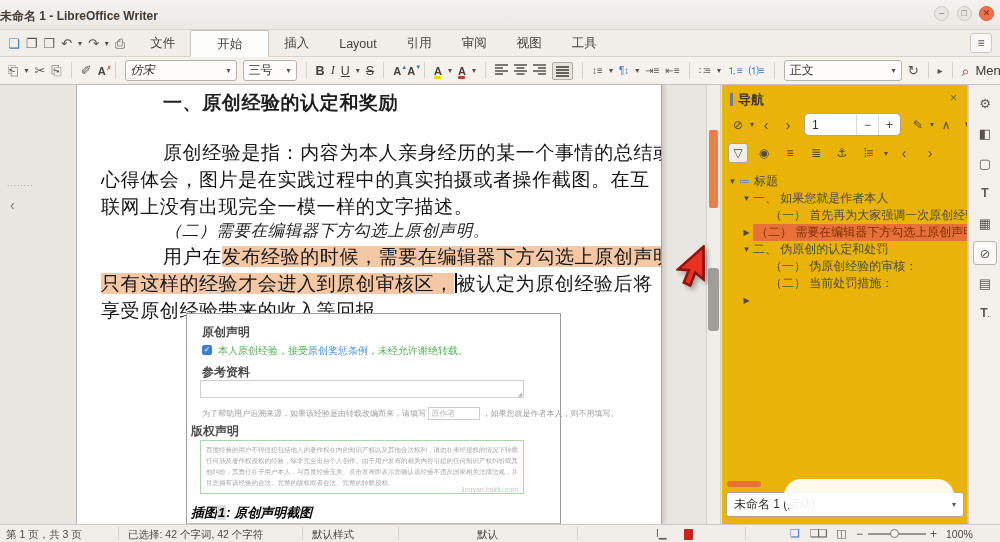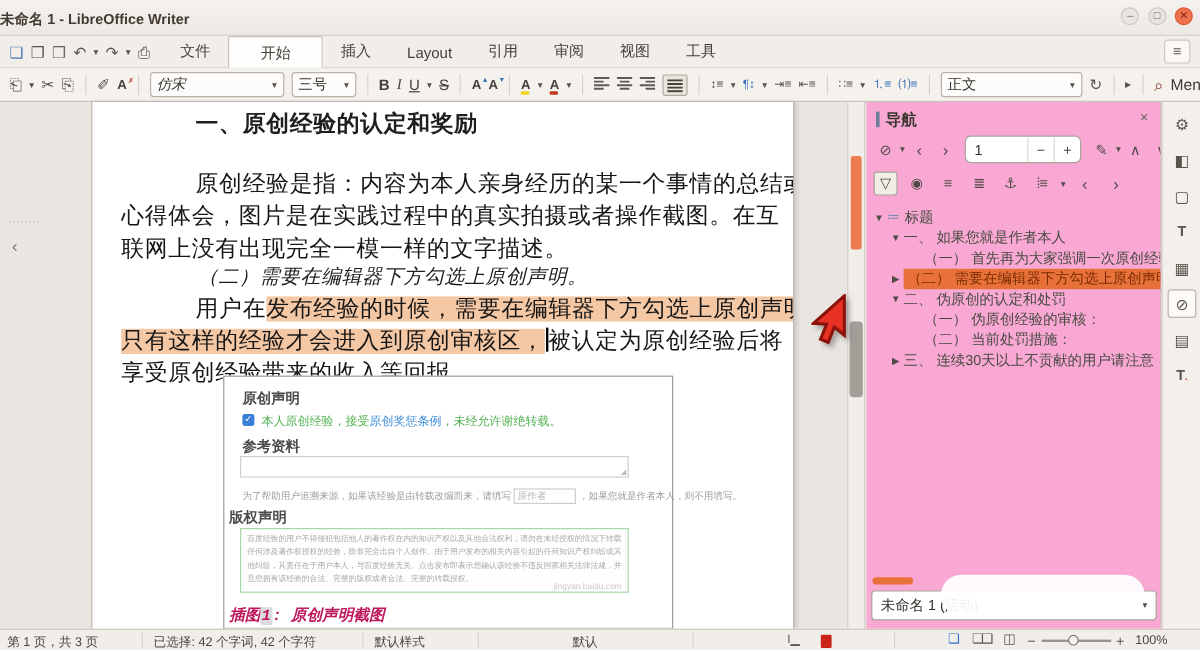--- a/index.html
+++ b/index.html
@@ -34,26 +34,26 @@
   #page{left:76px;top:85px;width:586px;height:439px;background:#fff;border-left:1px solid #b9b4ae;border-right:1px solid #aaa49d;box-shadow:3px 0 4px rgba(0,0,0,.12);overflow:hidden}
   .docline{position:absolute;white-space:nowrap;font-size:19px;color:#161616;letter-spacing:.6px}
   .fsong{font-family:"Liberation Serif","DejaVu Serif",serif;font-style:italic;font-size:16.5px;color:#1c1c1c}
   .hlt{background:#f5c8a5}
   .caret{display:inline-block;width:2px;height:20px;background:#000;vertical-align:-3px;margin-left:1px}
   
   #figframe{left:109px;top:228px;width:375px;height:212px;border:1px solid #9d9d9d;background:#fff;font-family:"Liberation Sans","DejaVu Sans",sans-serif}
   .flabel{position:absolute;font-size:12px;font-weight:600;color:#4a4a4a}
   .fsmall{position:absolute;font-size:8px;color:#9d9d9d;white-space:nowrap}
   .cbx{position:absolute;width:10px;height:10px;background:#3a7fd5;border-radius:2px;color:#fff;font-size:8px;line-height:10px;text-align:center}
-  #figcaption{position:absolute;left:114px;top:419px;font-family:Liberation Mono, monospace;font-style:italic;font-weight:bold;font-size:13px;color:#be185d}
+  #figcaption{position:absolute;left:114px;top:419px;font-family:Liberation Sans, sans-serif;font-style:italic;font-weight:bold;font-size:13px;color:#000000}
   .fieldshade{background:#dcdcdc;padding:0 1px;font-weight:bold}
   
   #scroll-track{left:706px;top:85px;width:15px;height:439px;background:#f1ede8;border-left:1px solid #d5cfc8;border-right:1px solid #d5cfc8}
   
-  #navigator{left:722px;top:85px;width:246px;height:439px;background:#f9a8d4;border-right:1px solid #c8c2bb;overflow:hidden}
+  #navigator{left:722px;top:85px;width:246px;height:439px;background:#eab308;border-right:1px solid #c8c2bb;overflow:hidden}
   .navbtn{width:20px;height:20px;display:inline-flex;align-items:center;justify-content:center;color:#4f4a44;font-size:12px}
   .nbox{border:1px solid #aaa49b;border-radius:3px;background:#f1ede7}
   .trow{display:flex;align-items:center;height:17px;font-size:12px;color:#474a41;white-space:nowrap;overflow:hidden}
   .trow .arr{width:13px;flex:none;font-size:8px;color:#4f4a44;text-align:center}
   .tsel{background:#e8713a;color:#7b2d00;padding:1px 3px;flex:1}
   
   #deckstrip{left:968px;top:85px;width:32px;height:439px;background:#f3efeb;border-left:1px solid #d5d0c9}
   .deckic{position:absolute;left:4px;width:24px;height:24px;display:flex;align-items:center;justify-content:center;color:#5a544d;font-size:13px}
   .deckic.active{border:1px solid #b9b3ab;background:#fbfaf8;border-radius:3px;color:#3c3833}
   
@@ -304,21 +304,20 @@
       <span>二、 伪原创的认定和处罚</span>
     </div>
     <div class="trow" style="padding-left:44px">
       <span>（一） 伪原创经验的审核：</span>
     </div>
     <div class="trow" style="padding-left:44px">
       <span>（二） 当前处罚措施：</span>
     </div>
     <div class="trow" style="padding-left:14px">
       <span class="arr">▶</span>
-      <span>三、 连续30天以上不贡献的用户请注意</span>
     </div>
   </div>
 
   <div class="ab" style="left:5px;top:396px;width:34px;height:6px;background:#e8713a;border-radius:3px"></div>
   <div class="ab" style="left:4px;top:407px;width:238px;height:25px;border:1px solid #aaa49b;border-radius:3px;background:#fff;display:flex;align-items:center;justify-content:space-between;padding:0 7px">
     <span style="font-size:12px;color:#33302b">未命名 1 (活动)</span>
     <span class="car">▾</span>
   </div>
   <div class="ab" style="left:62px;top:394px;width:170px;height:34px;background:#fff;border-radius:17px;opacity:.92"></div>
 </div>

